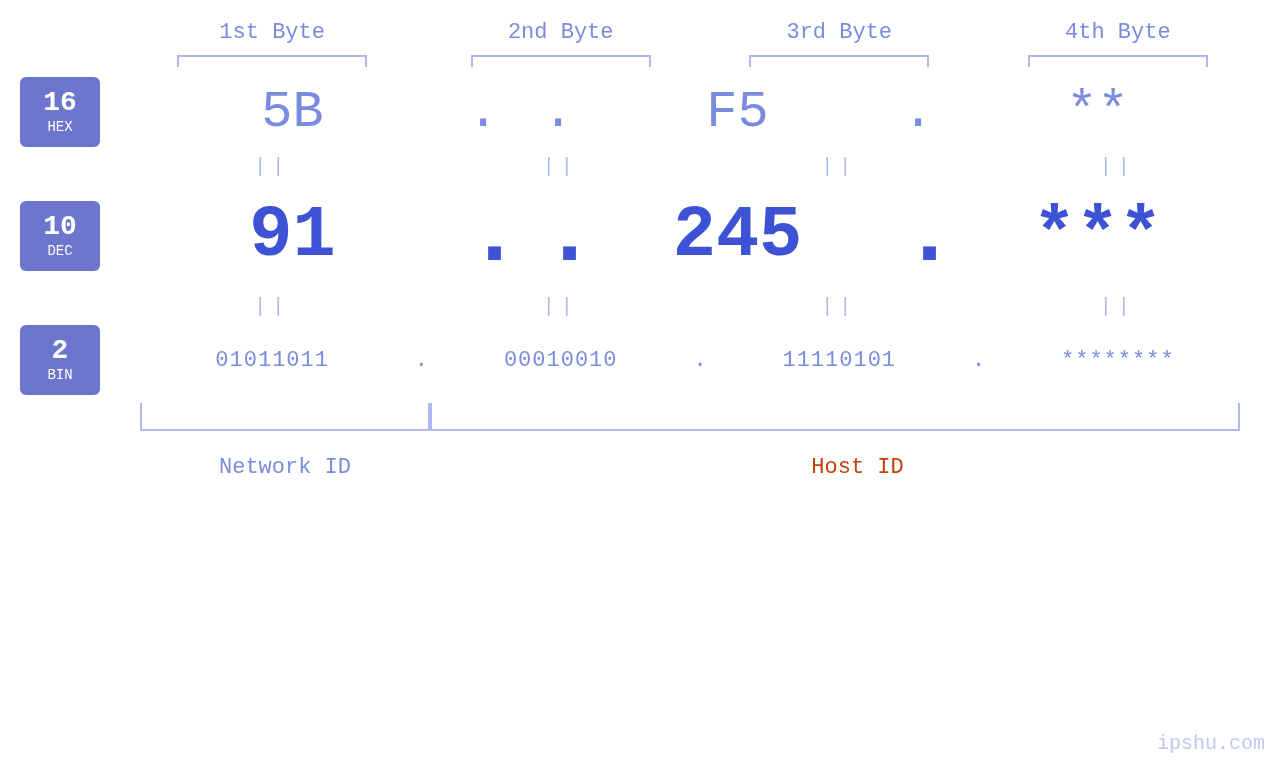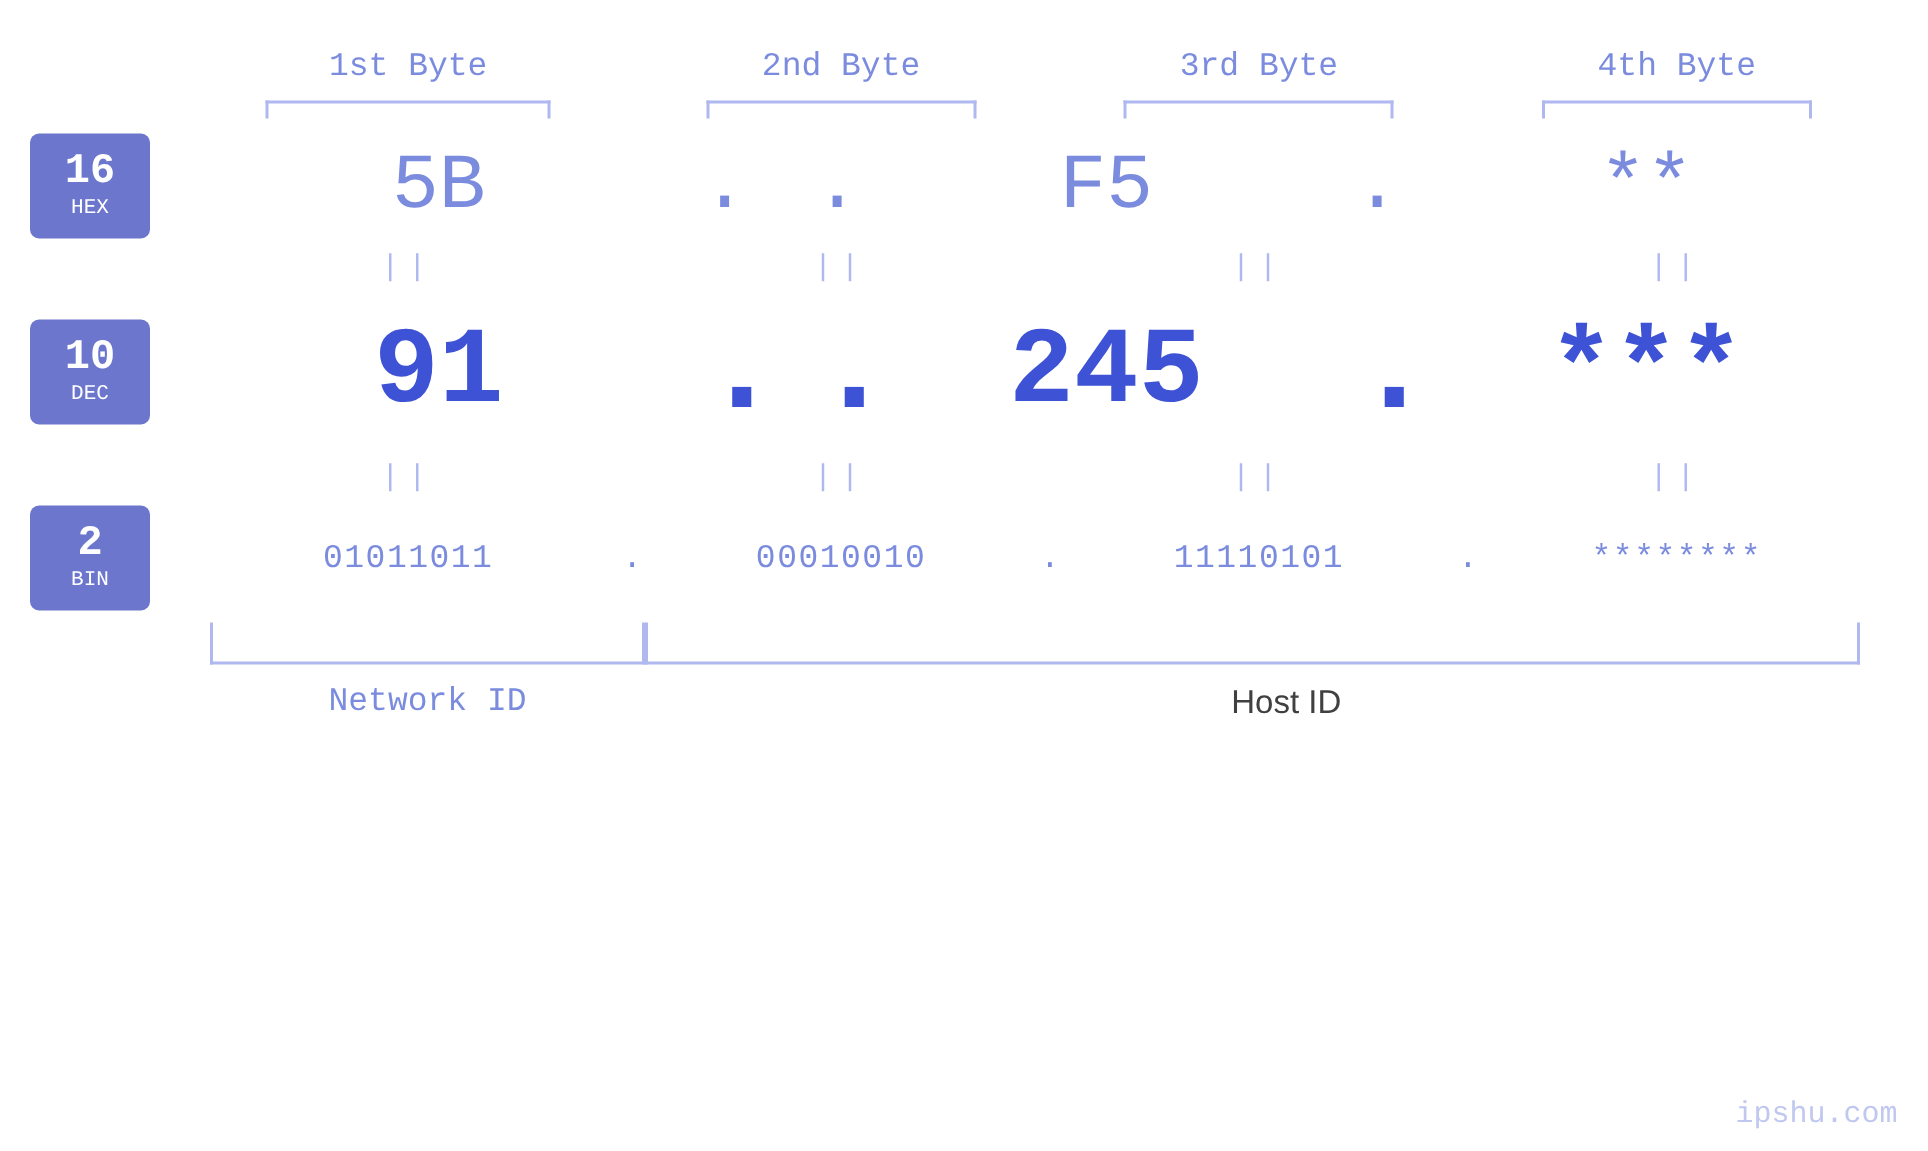--- a/index.html
+++ b/index.html
@@ -13,21 +13,21 @@
       position: relative;
     }
 
     .main-container {
       width: 1285px;
       height: 767px;
       position: relative;
       display: flex;
       flex-direction: column;
       align-items: center;
-      padding-top: 32px;
+      padding-top: 20px;
     }
 
     
     .byte-headers {
       display: flex;
       width: 1100px;
       margin-left: 120px;
       justify-content: space-around;
       margin-bottom: 10px;
     }
@@ -336,27 +336,27 @@
   <div style="display:flex; flex-direction:row; width:1285px; margin-top:8px;">
     <div style="width:140px;"></div>
     <div style="width:1100px; display:flex; flex-direction:row;">
 
       <div style="width:290px; height:28px; border-left:2px solid #b0b8f0; border-bottom:2px solid #b0b8f0; border-right:2px solid #b0b8f0;"></div>
 
       <div style="flex:1; height:28px; border-left:2px solid #b0b8f0; border-bottom:2px solid #b0b8f0; border-right:2px solid #b0b8f0;"></div>
     </div>
   </div>
 
-  <div style="display:flex; flex-direction:row; width:1285px; margin-top:12px;">
+  <div style="display:flex; flex-direction:row; width:1285px; margin-top:24px;">
     <div style="width:140px;"></div>
     <div style="width:290px; text-align:center;">
       <span style="color:#7b8cde; font-size:22px; font-family:'Courier New',Courier,monospace;">Network ID</span>
     </div>
     <div style="flex:1; text-align:center;">
-      <span style="color:#404040; font-size:22px; font-family:Liberation Sans, sans-serif;">Host ID</span>
+      <span style="color:#c2410c; font-size:22px; font-family:Liberation Mono, monospace;">Host ID</span>
     </div>
   </div>
 
   <div style="display:flex; flex-direction:row; width:1285px; margin-top:18px;">
     <div style="width:140px;"></div>
   </div>
 
   <div class="watermark">ipshu.com</div>
 
 </div>

